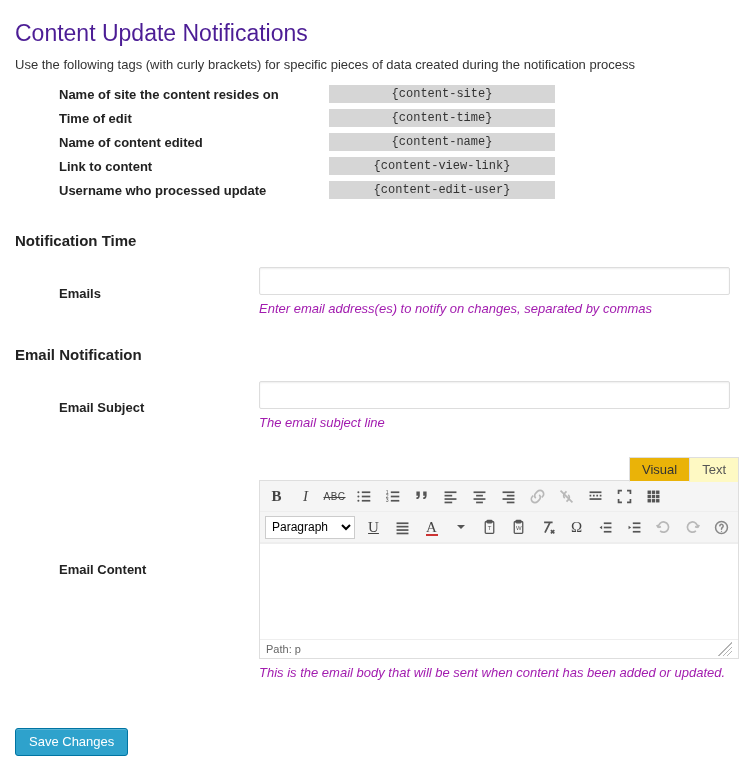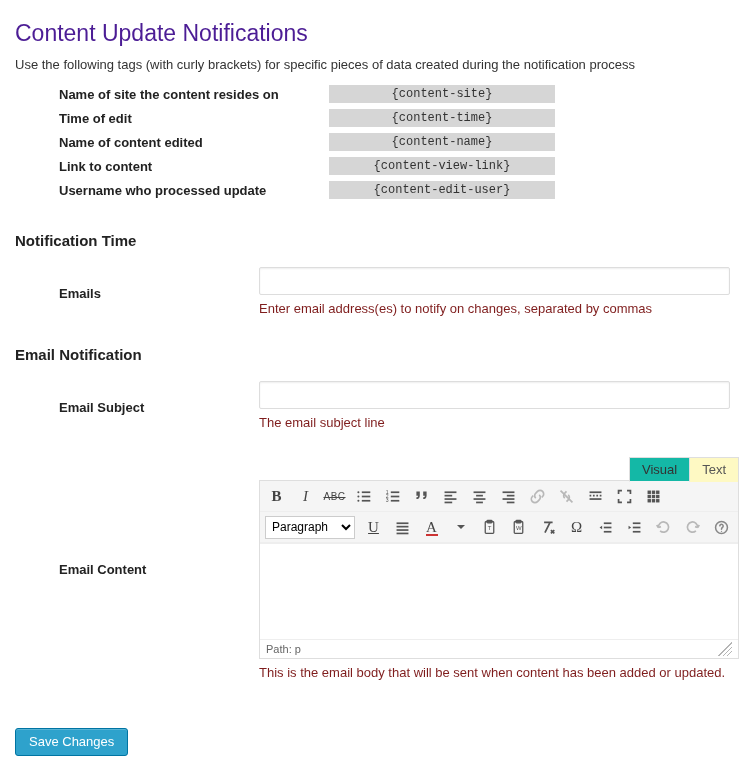--- a/index.html
+++ b/index.html
@@ -73,22 +73,23 @@
     width: 100%;
     height: 28px;
     border: 1px solid #ddd;
     border-radius: 2px;
     box-shadow: inset 0 1px 2px rgba(0,0,0,.07);
     font-size: 13px;
     padding: 3px 6px;
     background: #fff;
   }
   .desc {
-    font-size: 13px;
-    color: #7f1d1d;
+    font-style: italic;
+    font-size: 13px;
+    color: #a21caf;
     margin-top: 6px;
   }
 
   
   .editor-box {
     border: 1px solid #dedede;
     background: #f5f5f5;
   }
   .editor-tabs {
     display: flex;
@@ -101,21 +102,21 @@
     padding: 4px 12px;
     border: 1px solid #dedede;
     background: #fef9c3;
     color: #555;
     cursor: pointer;
     border-bottom: none;
     position: relative;
     top: 1px;
   }
   .editor-tab.active {
-    background: #14b8a6;
+    background: #eab308;
     border-bottom: 1px solid #f5f5f5;
     color: #333;
   }
   .editor-tab + .editor-tab { border-left: none; }
 
   .toolbar-row {
     display: flex;
     align-items: center;
     gap: 0;
     padding: 2px 2px;

